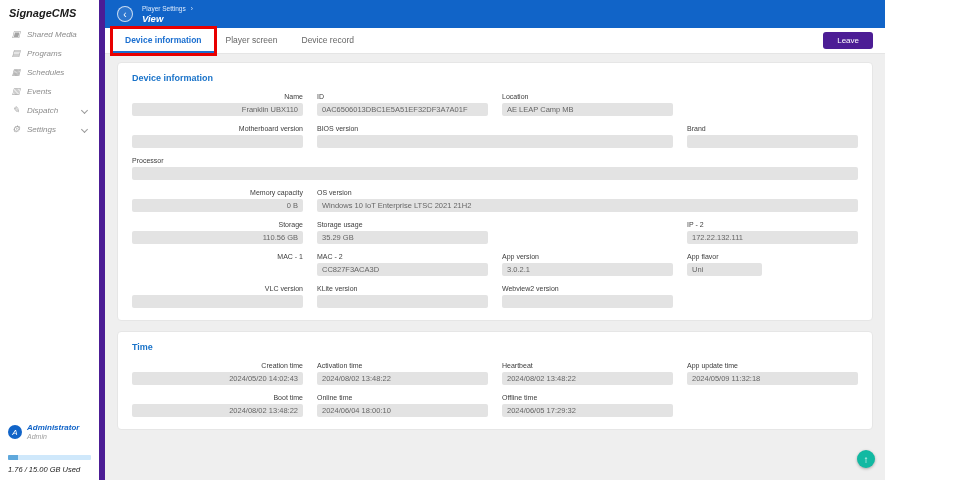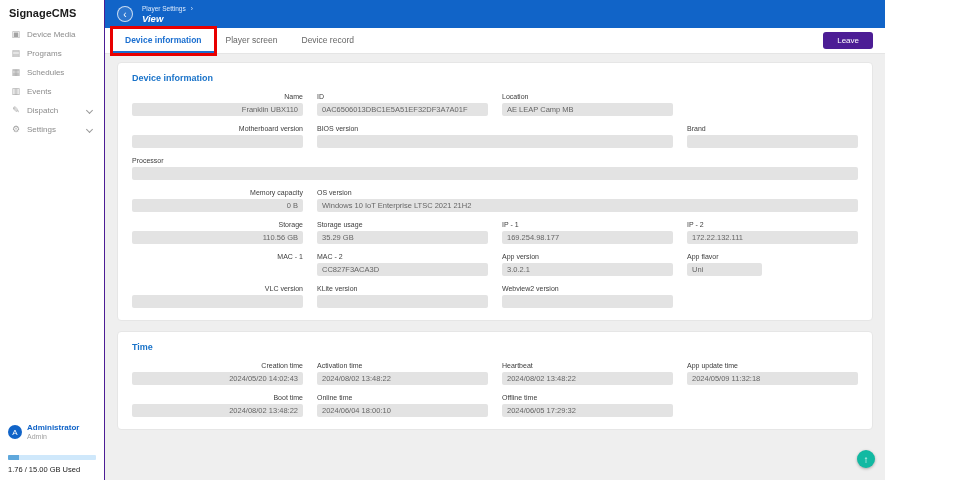--- a/index.html
+++ b/index.html
@@ -2,21 +2,21 @@
 <html><head>
 <meta charset="utf-8">
 <style>
   * { box-sizing: border-box; margin: 0; padding: 0; }
   html,body { width: 960px; height: 480px; background: #ffffff; overflow: hidden;
               font-family: "Liberation Sans", sans-serif; }
   .app { display: flex; width: 885px; height: 480px; }
 
   
   .sidebar { width: 105px; height: 480px; background: #fff; position: relative;
-             border-right: 1px solid #4c1d95; flex: none; }
+             border-right: 6px solid #4c1d95; flex: none; font-style: italic; }
   .brand { font-size: 11px; font-weight: bold; color: #1a1a1a; padding: 7px 9px 6px; }
   .side-item { display: flex; align-items: center; gap: 6px; height: 19px;
                padding-left: 11px; cursor: pointer; }
   .side-icon { font-size: 9px; color: #a3a3a3; width: 10px; text-align: center; line-height: 1; }
   .side-label { font-size: 8px; color: #8c8c8c; white-space: nowrap; }
   .chev { width: 5px; height: 5px; border-right: 1px solid #9a9a9a; border-bottom: 1px solid #9a9a9a;
           transform: rotate(45deg); margin-left: auto; margin-right: 12px; }
   .side-bottom { position: absolute; bottom: 0; left: 0; right: 0; }
   .user-row { display: flex; align-items: center; gap: 5px; padding: 0 8px; }
   .avatar { width: 14px; height: 14px; border-radius: 50%; background: #1164c8; color: #fff;
@@ -70,21 +70,21 @@
 </head>
 <body>
 
 <div class="app">
 
   <div class="sidebar">
     <div class="brand">SignageCMS</div>
 
     <div class="side-item">
       <span class="side-icon">▣</span>
-      <span class="side-label">Device Media</span>
+      <span class="side-label">Shared Media</span>
     </div>
     <div class="side-item">
       <span class="side-icon">▤</span>
       <span class="side-label">Programs</span>
     </div>
     <div class="side-item">
       <span class="side-icon">▦</span>
       <span class="side-label">Schedules</span>
     </div>
     <div class="side-item">
@@ -190,24 +190,20 @@
           </div>
 
           <div class="fld c1">
             <div class="lbl">Storage</div>
             <div class="val">110.56 GB</div>
           </div>
           <div class="fld c2">
             <div class="lbl">Storage usage</div>
             <div class="val">35.29 GB</div>
           </div>
-          <div class="fld c3">
-            <div class="lbl">IP - 1</div>
-            <div class="val">169.254.98.177</div>
-          </div>
           <div class="fld c4">
             <div class="lbl">IP - 2</div>
             <div class="val">172.22.132.111</div>
           </div>
 
           <div class="fld c1">
             <div class="lbl">MAC - 1</div>
           </div>
           <div class="fld c2">
             <div class="lbl">MAC - 2</div>

